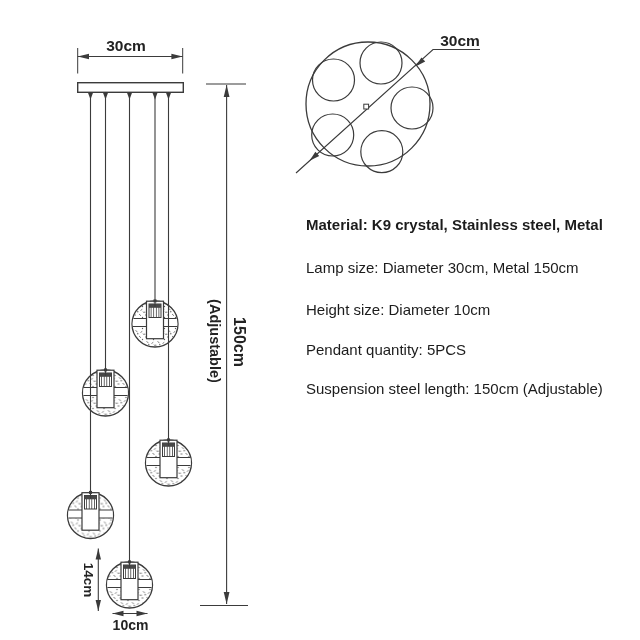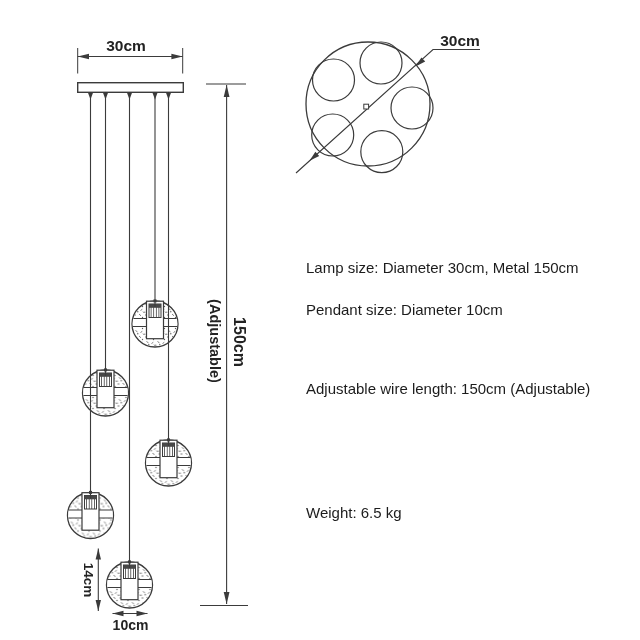--- a/index.html
+++ b/index.html
@@ -122,18 +122,19 @@
         <path d="M296 173 L433 49.5 H480" stroke="#3b3b3b" stroke-width="1.1" fill="none"></path>
         <polygon points="309.5,160.8 319.2,155.9 315.4,151.7" fill="#3b3b3b"></polygon>
         <polygon points="415.5,66.5 425.2,61.6 421.4,57.4" fill="#3b3b3b"></polygon>
         <rect x="363.8" y="104.2" width="4.8" height="4.8" fill="#fff" stroke="#3b3b3b" stroke-width="1"></rect>
         <text x="460" y="46" text-anchor="middle" font-size="15.5">30cm</text>
       </g>
     </g>
   </svg>
 
   <div class="specs">
+    <div class="spec-line strong" style="top:216px">Material: K9 crystal, Stainless steel, Metal</div>
     <div class="spec-line" style="top:259px">Lamp size: Diameter 30cm, Metal 150cm</div>
-    <div class="spec-line" style="top:301px">Pendant size: Diameter 10cm</div>
-    <div class="spec-line" style="top:380px">Adjustable wire length: 150cm (Adjustable)</div>
-    <div class="spec-line" style="top:504px">Weight: 6.5 kg</div>
+    <div class="spec-line" style="top:301px">Height size: Diameter 10cm</div>
+    <div class="spec-line" style="top:341px">Pendant quantity: 5PCS</div>
+    <div class="spec-line" style="top:380px">Suspension steel length: 150cm (Adjustable)</div>
   </div>
 </div>
 
 </body></html>

